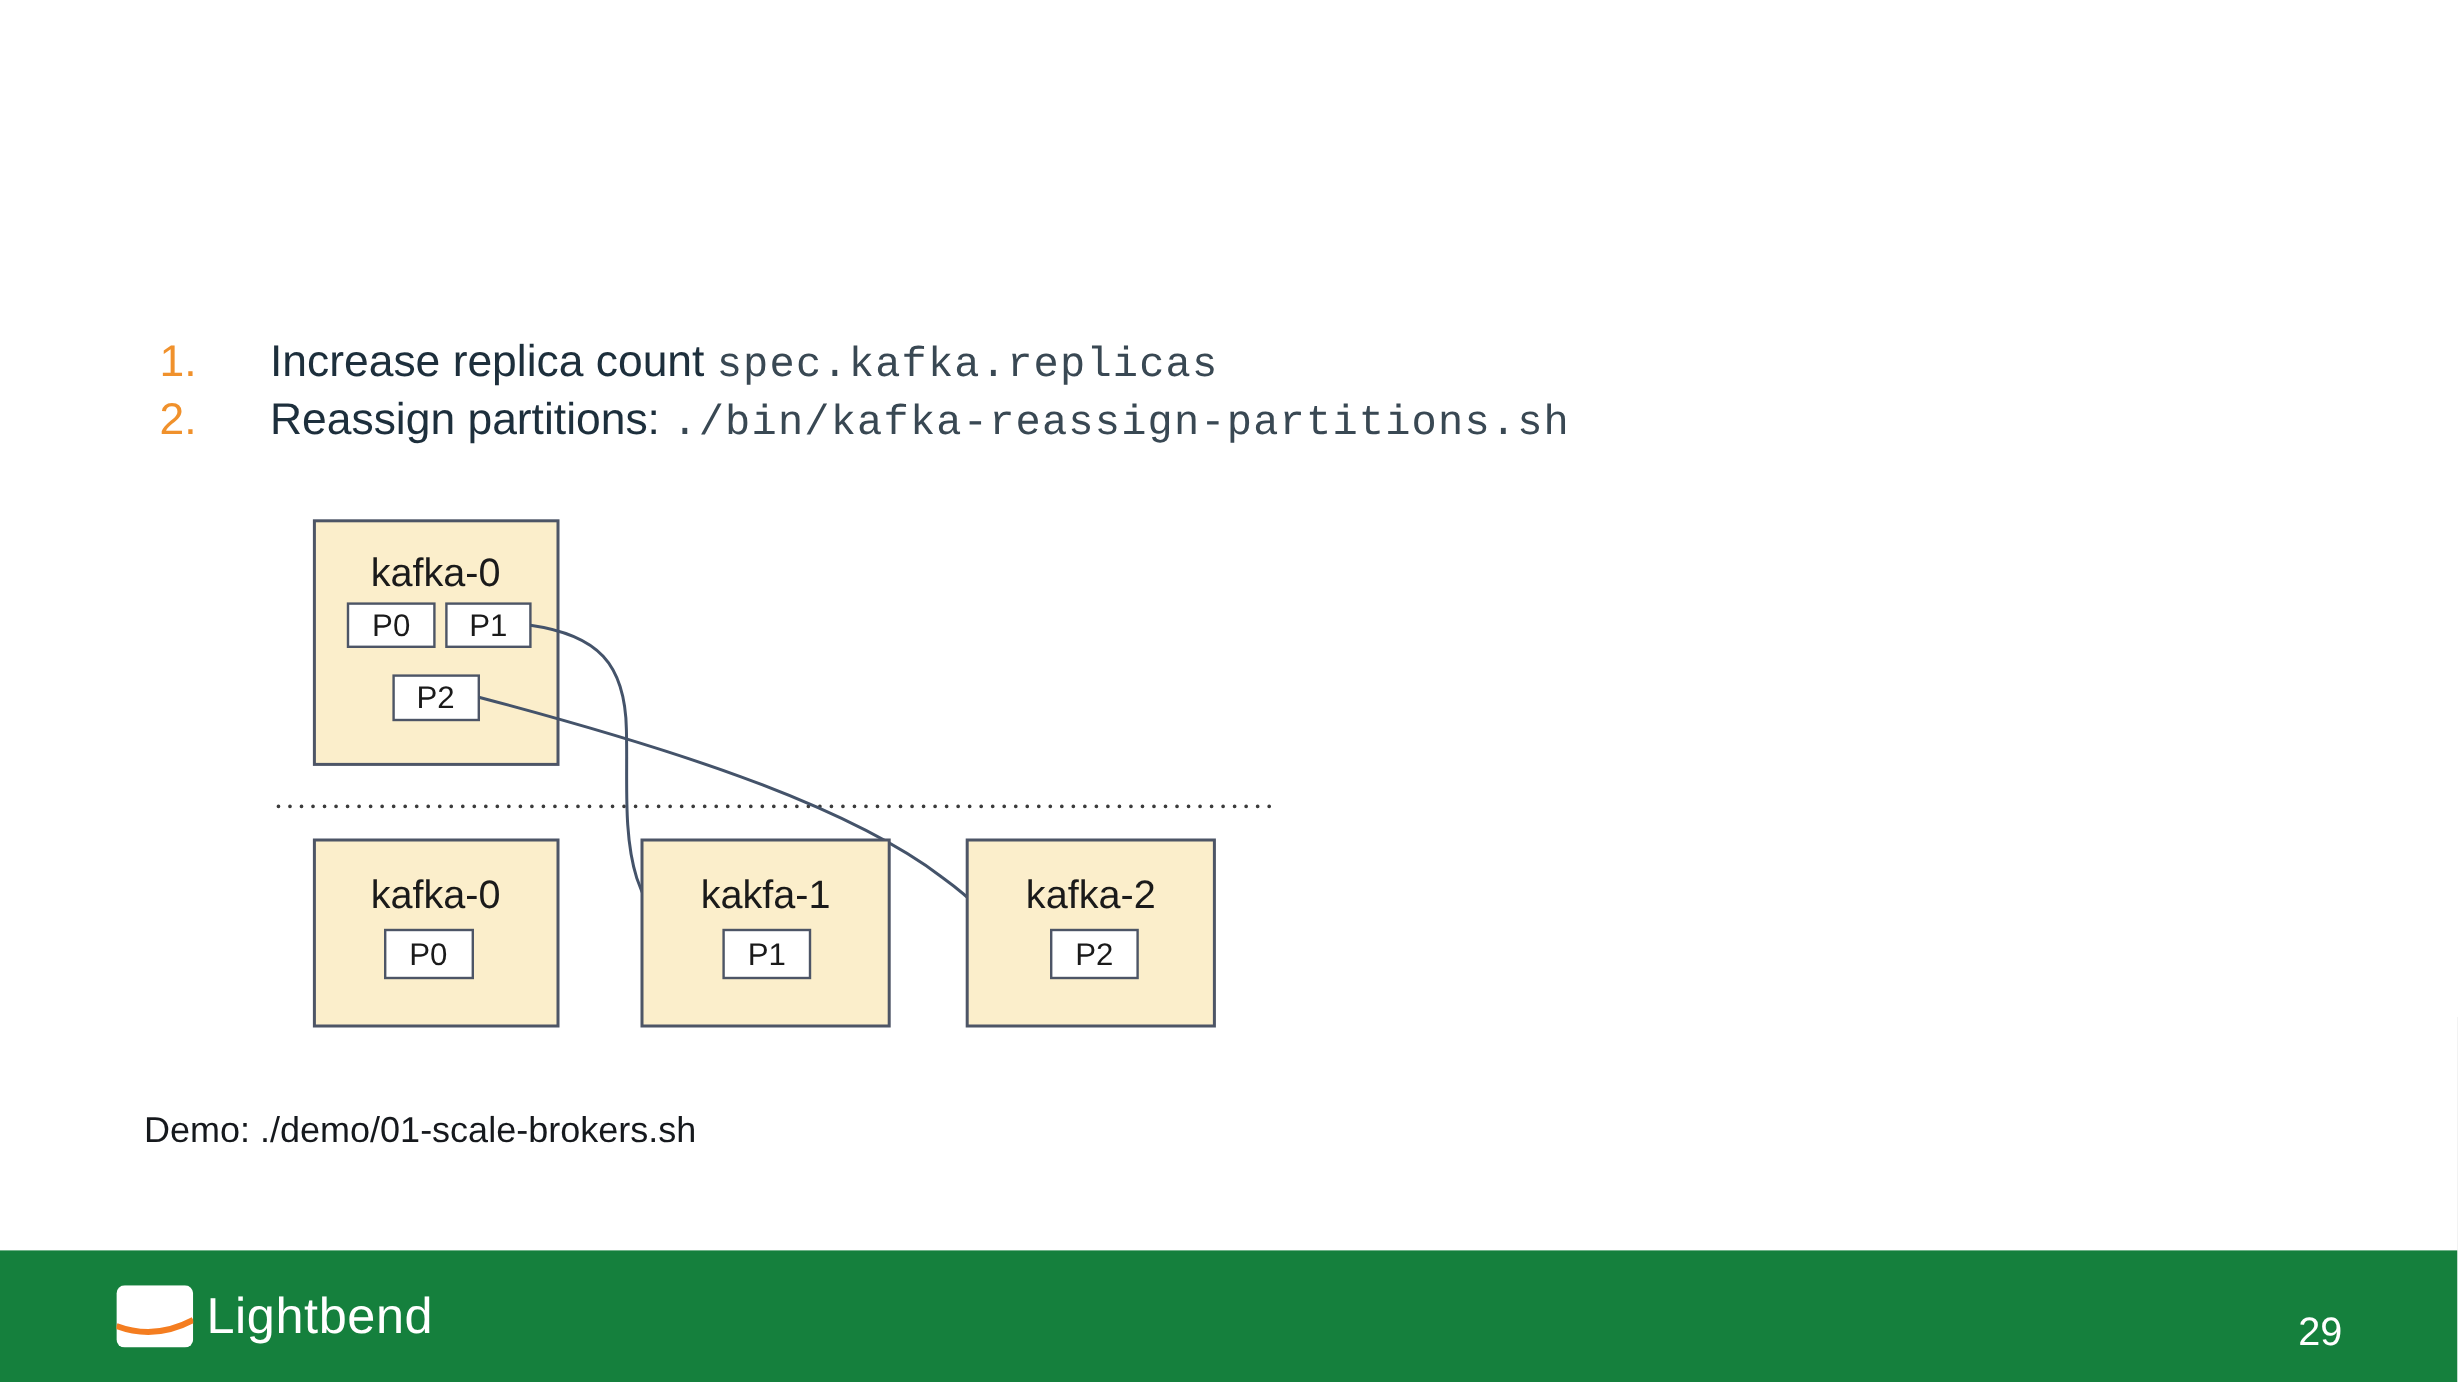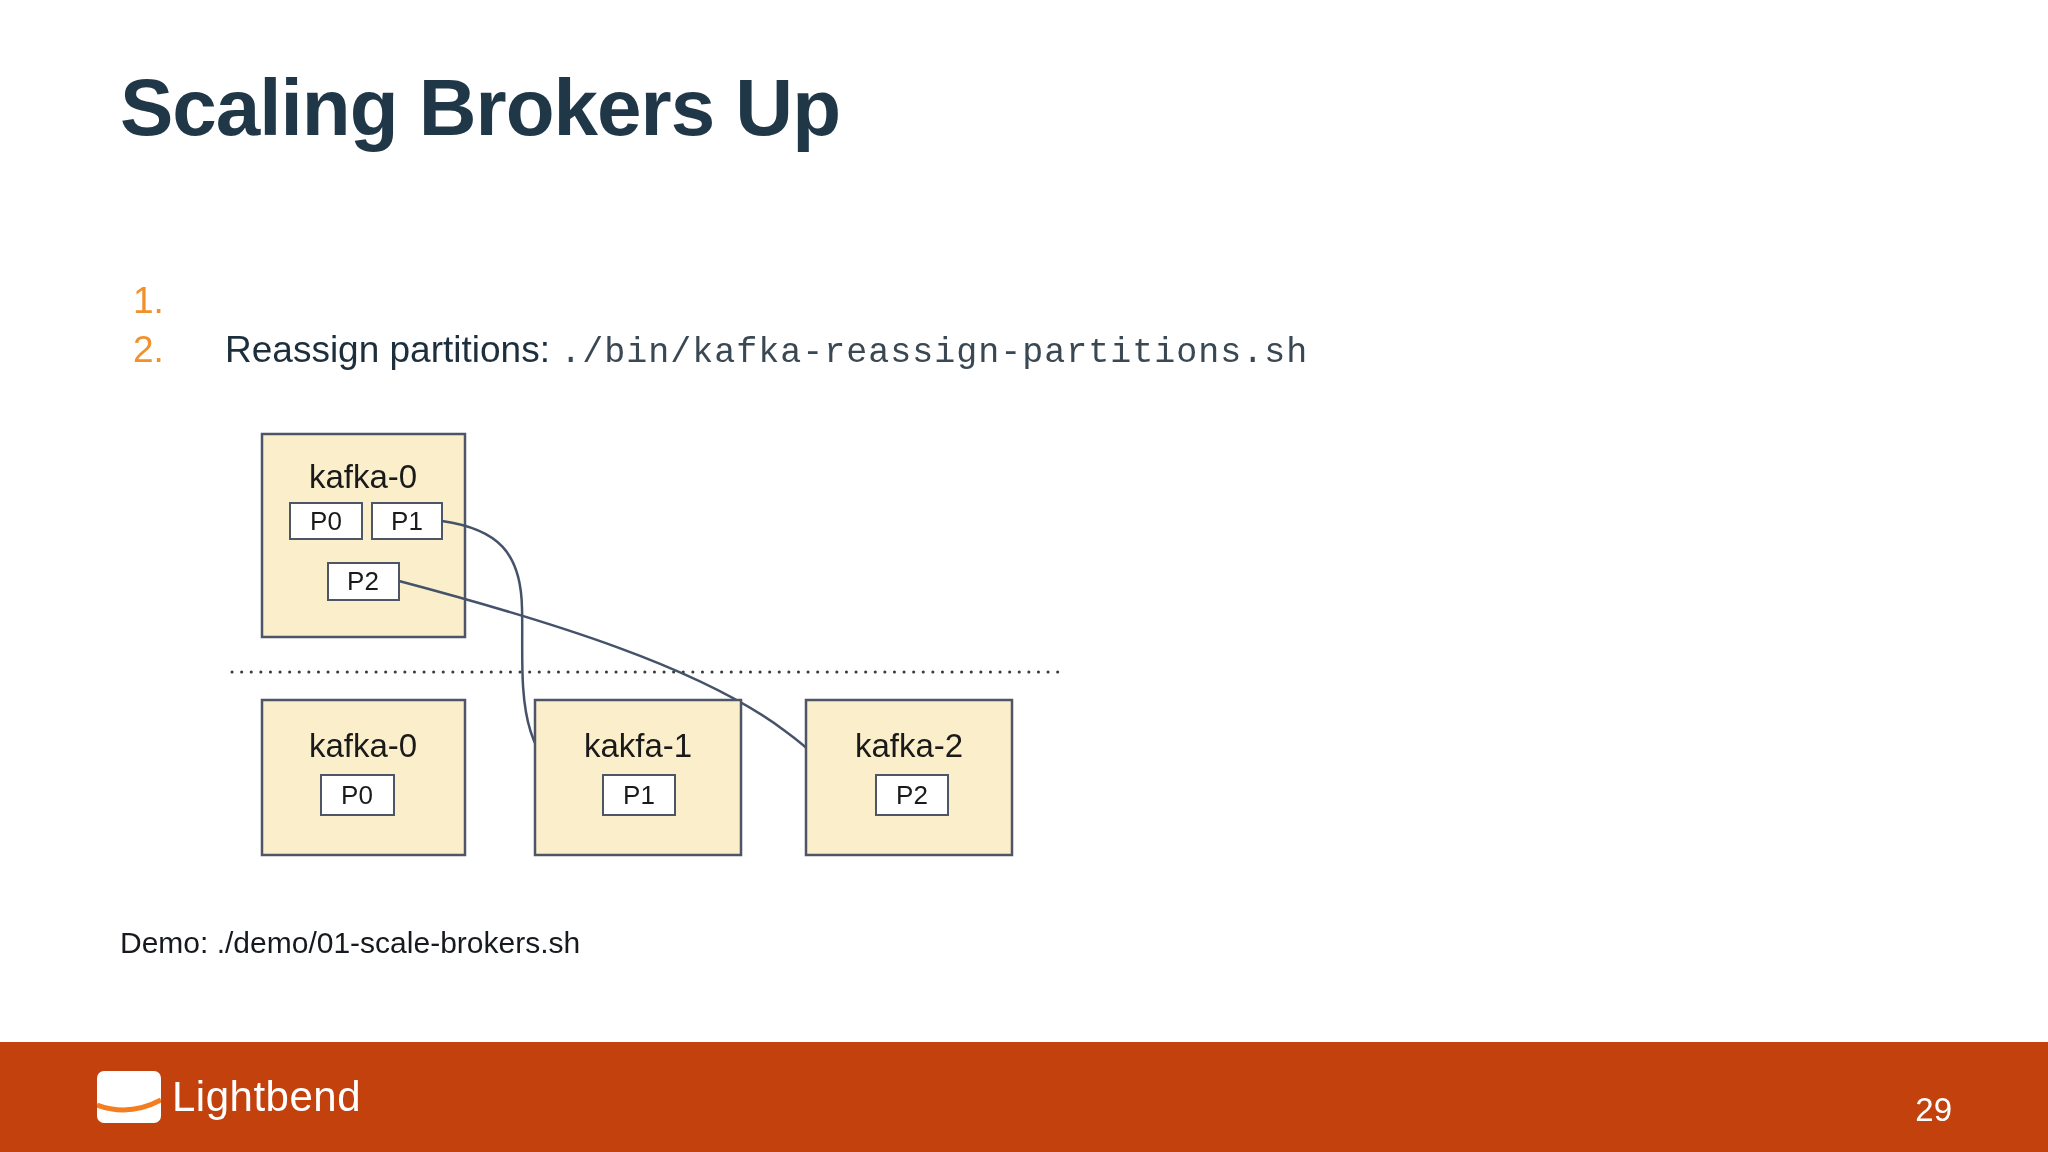--- a/index.html
+++ b/index.html
@@ -73,21 +73,21 @@
     left: 120px;
     top: 921px;
     font-size: 30px;
     line-height: 44px;
     color: #16191d;
   }
   .footer {
     position: absolute;
     left: 0; right: 0; bottom: 0;
     height: 110px;
-    background: #c2410c;
+    background: #15803d;
   }
   .footer-logo {
     position: absolute;
     left: 97px;
     top: 29px;
   }
   .footer-brand {
     position: absolute;
     left: 172px;
     top: 0;
@@ -108,25 +108,25 @@
     align-items: center;
     font-size: 33px;
     color: #ffffff;
   }
 </style>
 </head>
 <body>
 
 <div class="slide">
 
-  <h1 class="title">Scaling Brokers Up</h1>
 
   <ol class="steps">
     <li class="step">
       <span class="step-num">1.</span>
+      <span class="step-text"><span>Increase replica count </span><code>spec.kafka.replicas</code></span>
     </li>
     <li class="step">
       <span class="step-num">2.</span>
       <span class="step-text"><span>Reassign partitions: </span><code>./bin/kafka-reassign-partitions.sh</code></span>
     </li>
   </ol>
 
   <svg class="diagram" width="850" height="445" viewBox="0 0 850 445">
     <defs>
       <marker id="arrowhead" markerWidth="10" markerHeight="10" refX="8" refY="4.5" orient="auto">

